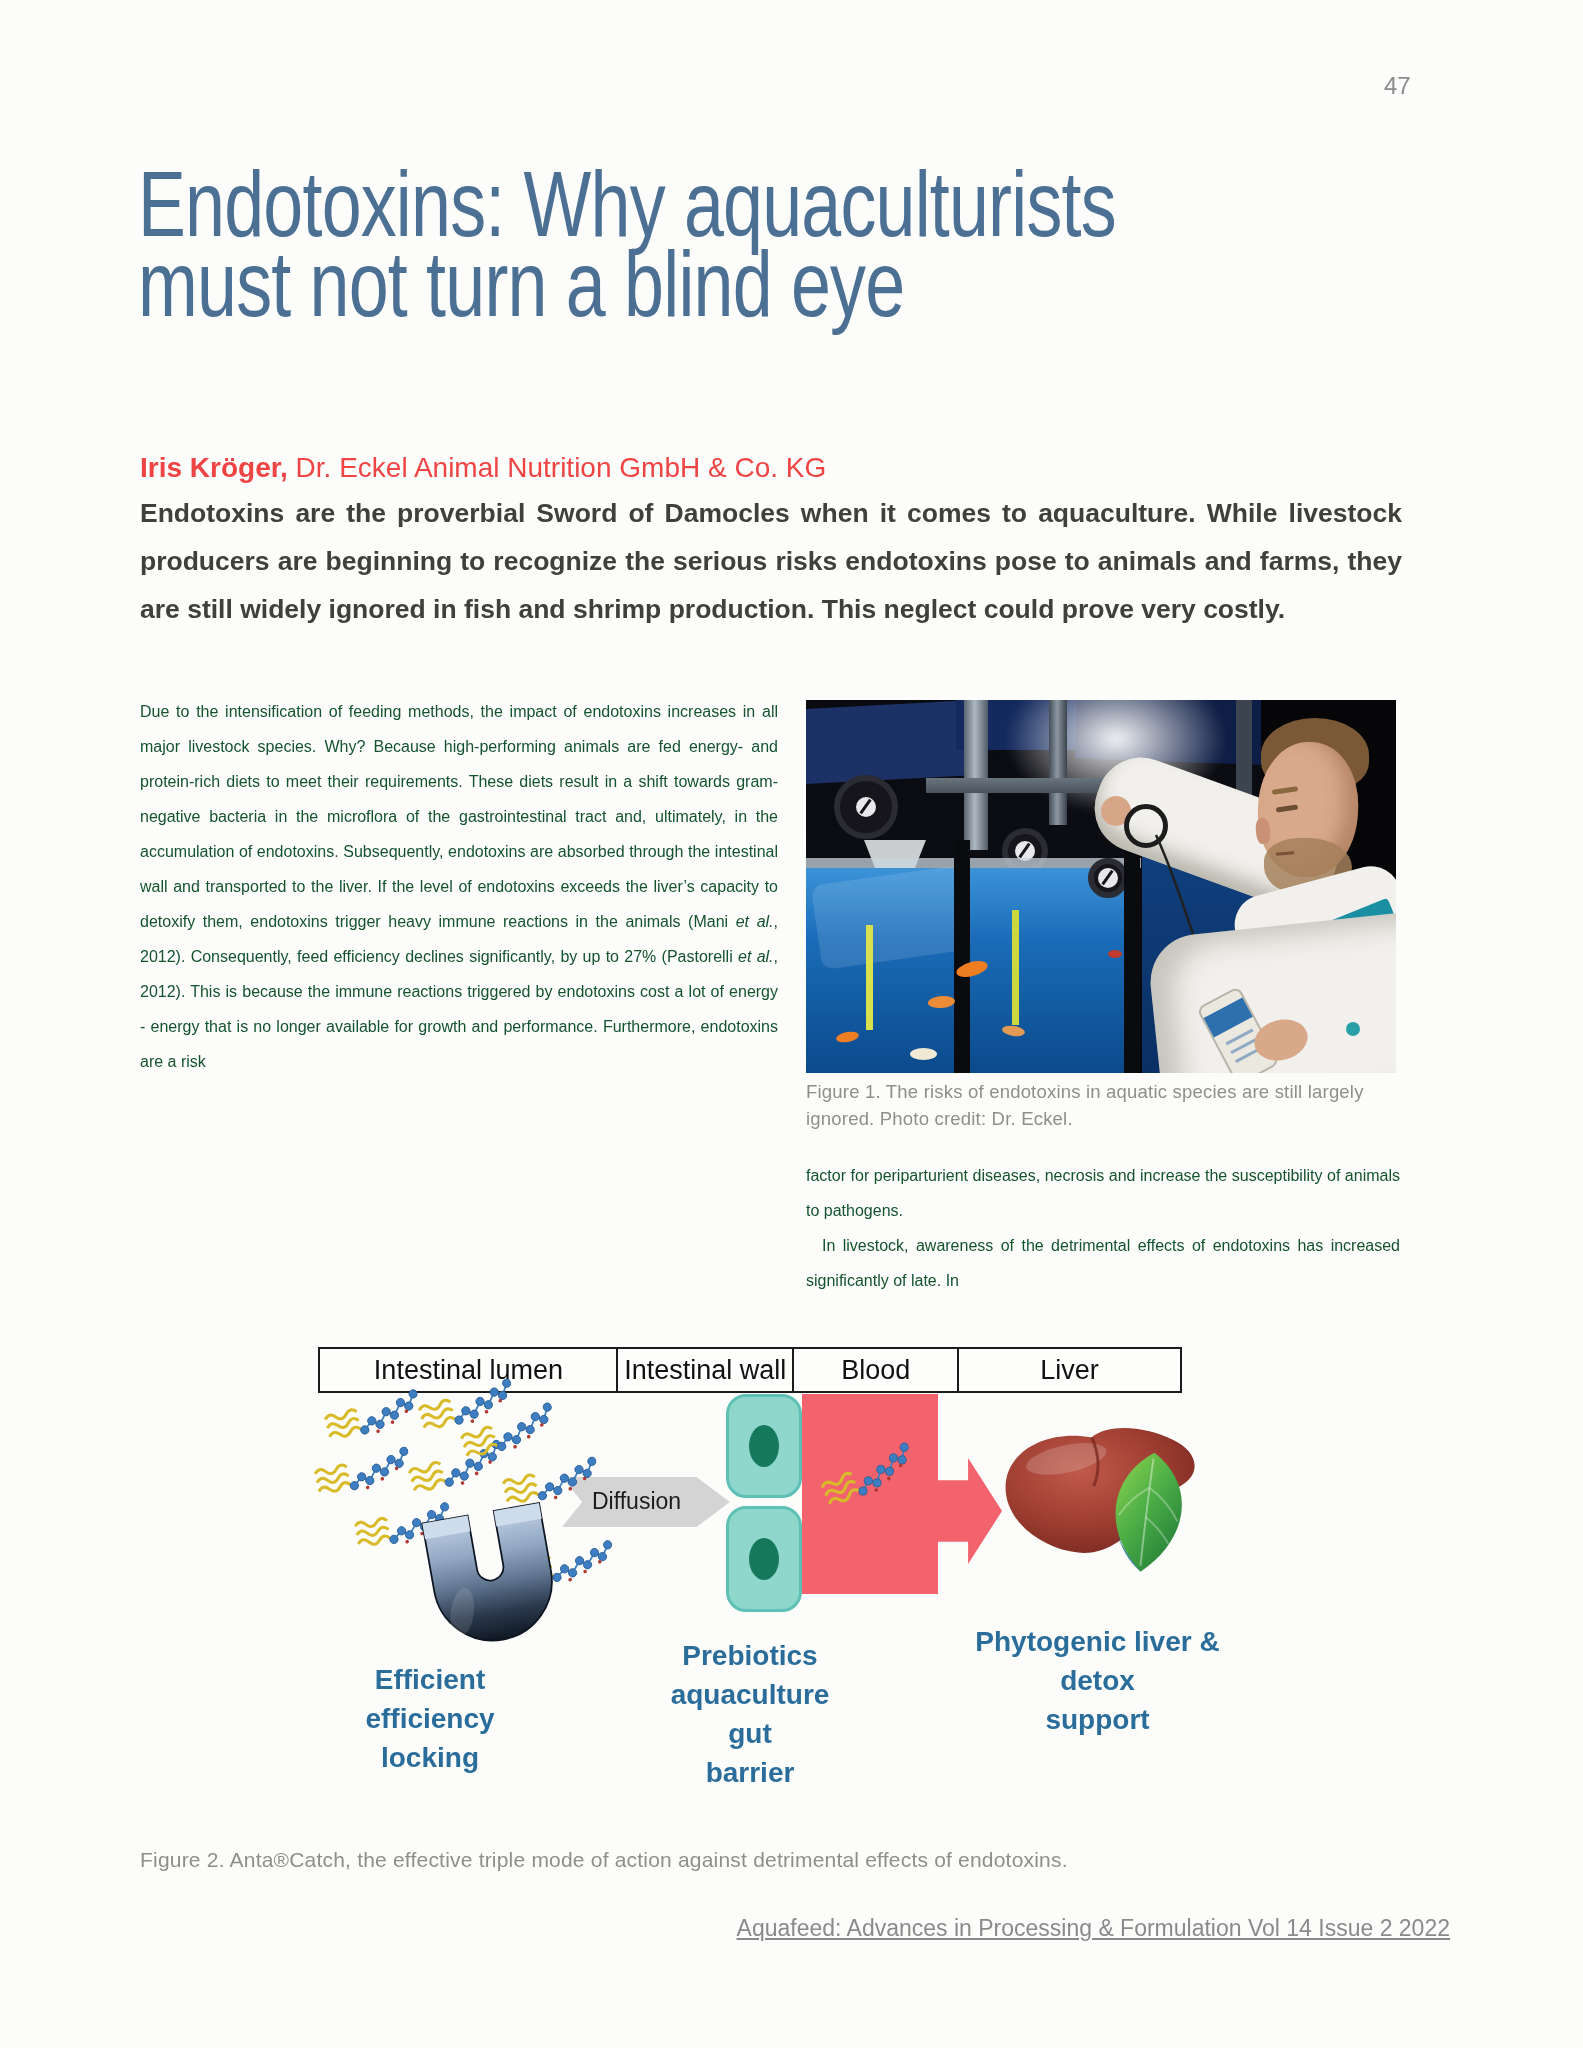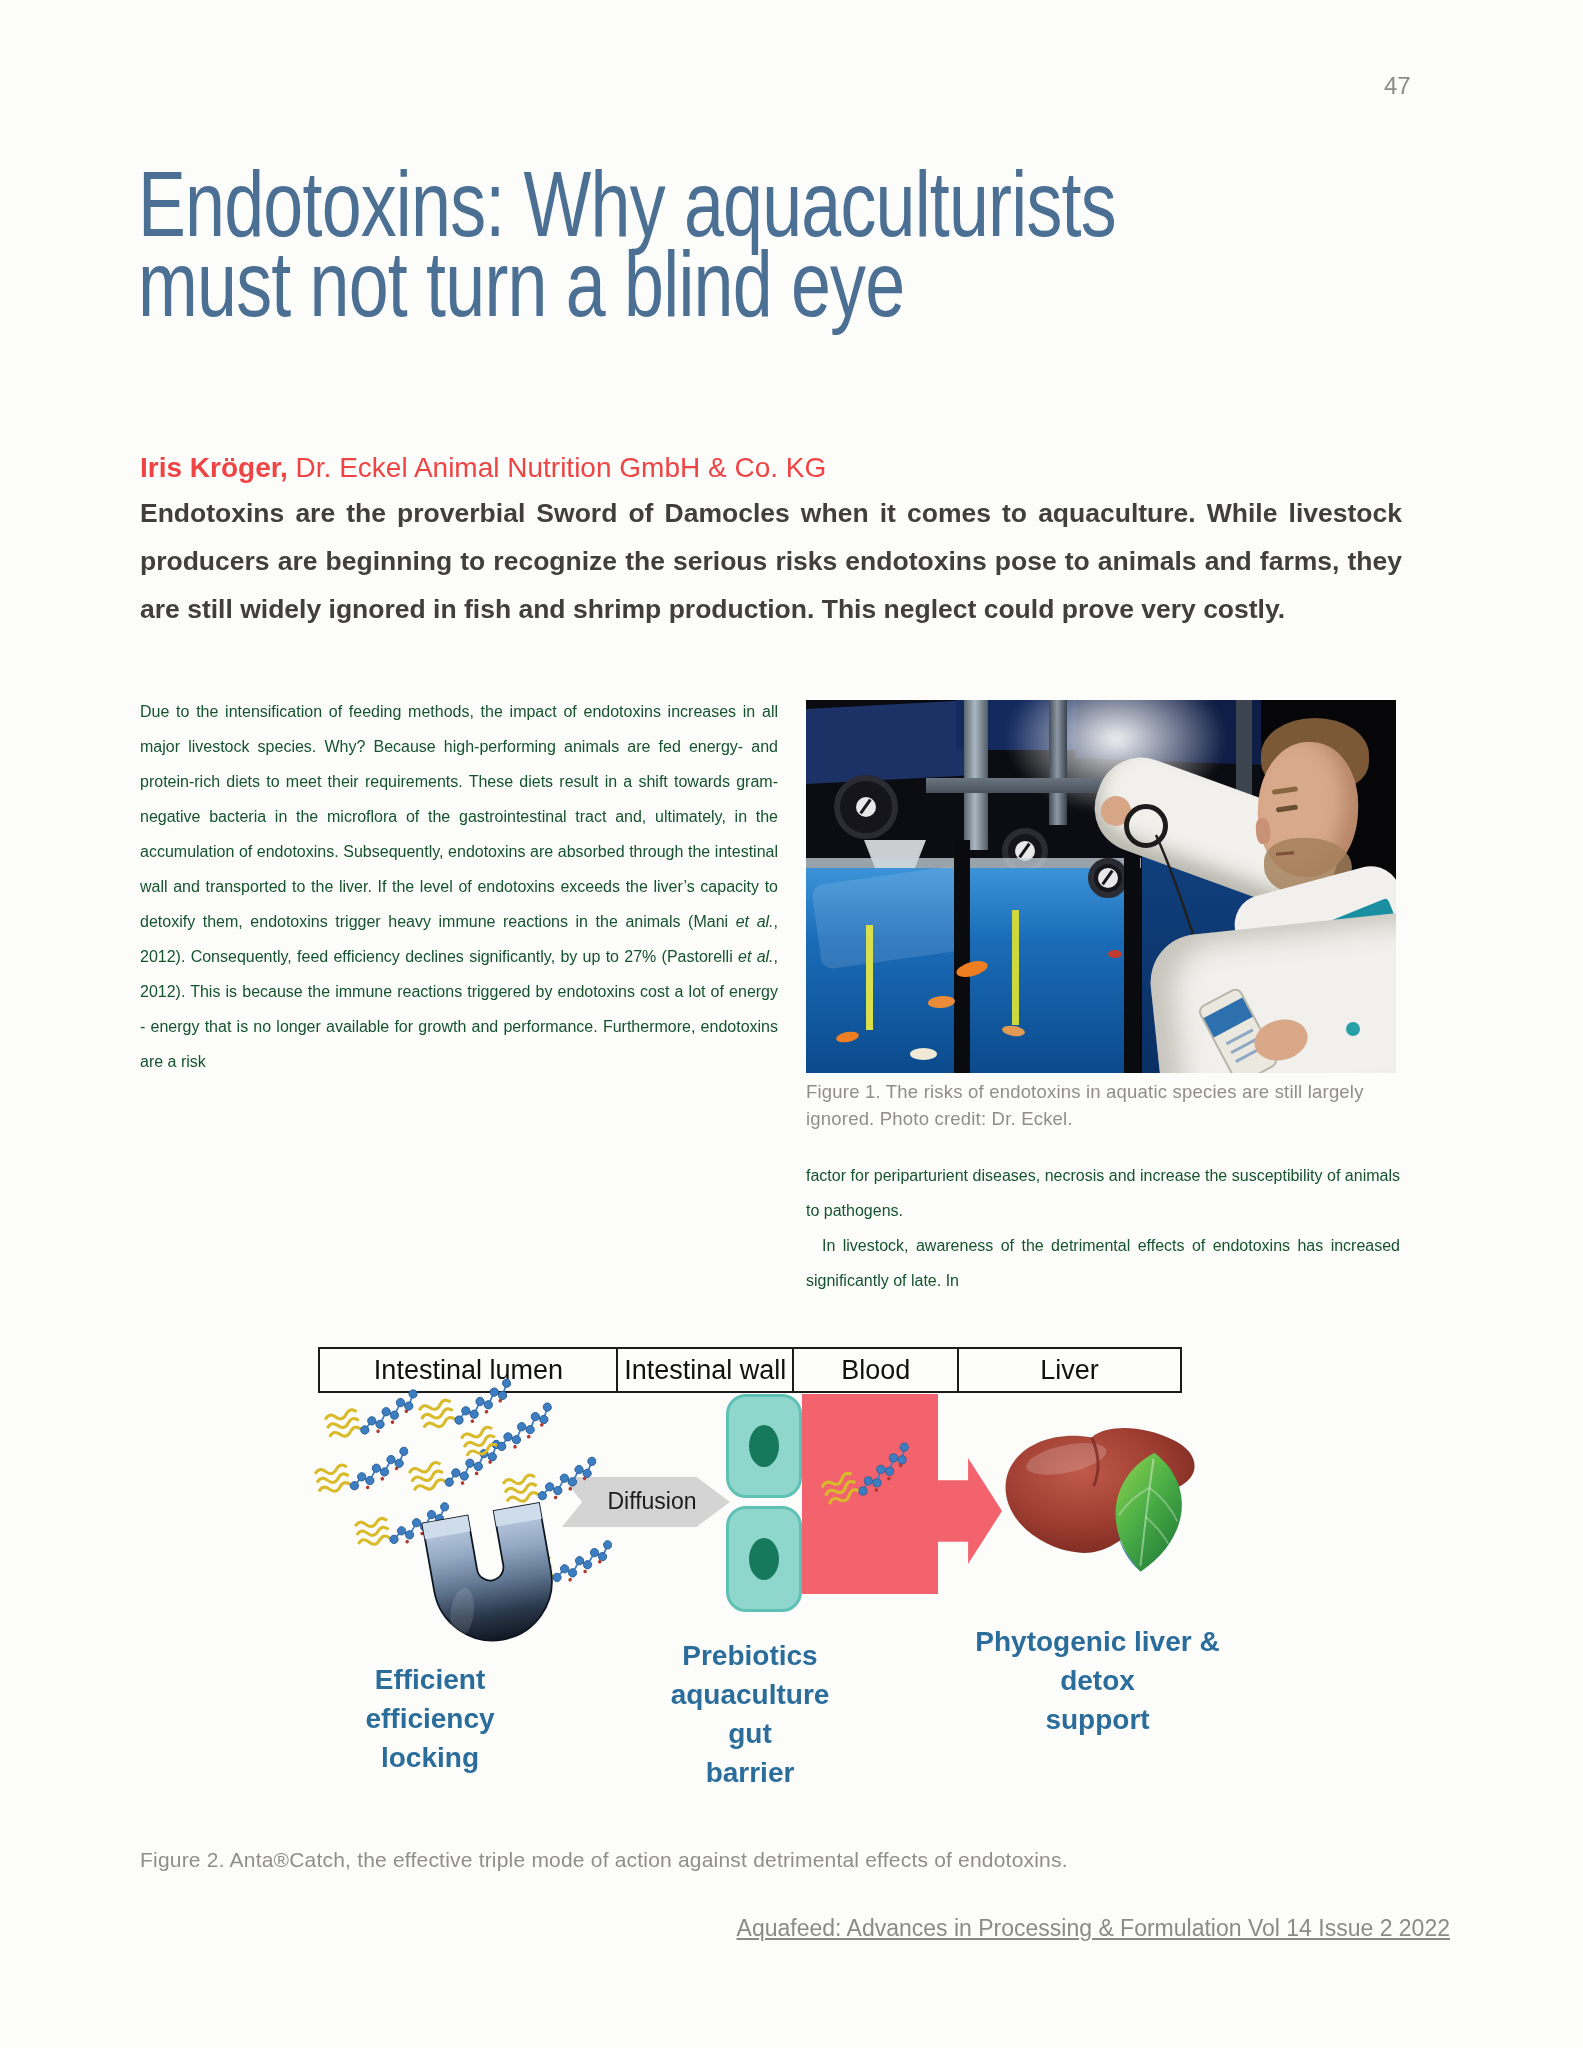--- a/index.html
+++ b/index.html
@@ -128,21 +128,21 @@
                display:flex; align-items:center; justify-content:center;
                font-size:27px; color:#111; background:#fdfdfc; }
   .diag-cell:first-child { margin-left:8px; }
   .c-lumen { width:301px; } .c-wall { width:178px; } .c-blood { width:168px; } .c-liver { width:225px; }
 
   .blood-region { left:802px; top:1394px; width:136px; height:200px; background:#f2636e; }
   .red-arrow { left:938px; top:1458px; width:64px; height:106px; background:#f2636e;
                clip-path:polygon(0 21%,47% 21%,47% 0,100% 50%,47% 100%,47% 79%,0 79%); }
   .gray-arrow { left:562px; top:1477px; width:168px; height:50px; background:#d4d4d4;
                 clip-path:polygon(0 0,80% 0,100% 50%,80% 100%,0 100%,12% 50%); }
-  .diffusion-label { left:592px; top:1488px; width:120px; text-align:center;
+  .diffusion-label { left:592px; top:1488px; width:120px; 
                      font-size:23px; color:#1c1c1c; }
   .cell { left:726px; width:76px; background:#8fd7cd; border:3px solid #5fc0b5;
           border-radius:20px; }
   .cell-1 { top:1394px; height:104px; }
   .cell-2 { top:1506px; height:106px; }
   .nucleus { position:absolute; left:50%; top:50%; width:30px; height:42px; border-radius:50%;
              background:#17795c; transform:translate(-50%,-50%); }
   .diag-label { font-weight:bold; color:#2a6d9b; font-size:28px; line-height:39px;
                 text-align:center; }
   .lbl-lumen { left:330px; top:1660px; width:200px; }

